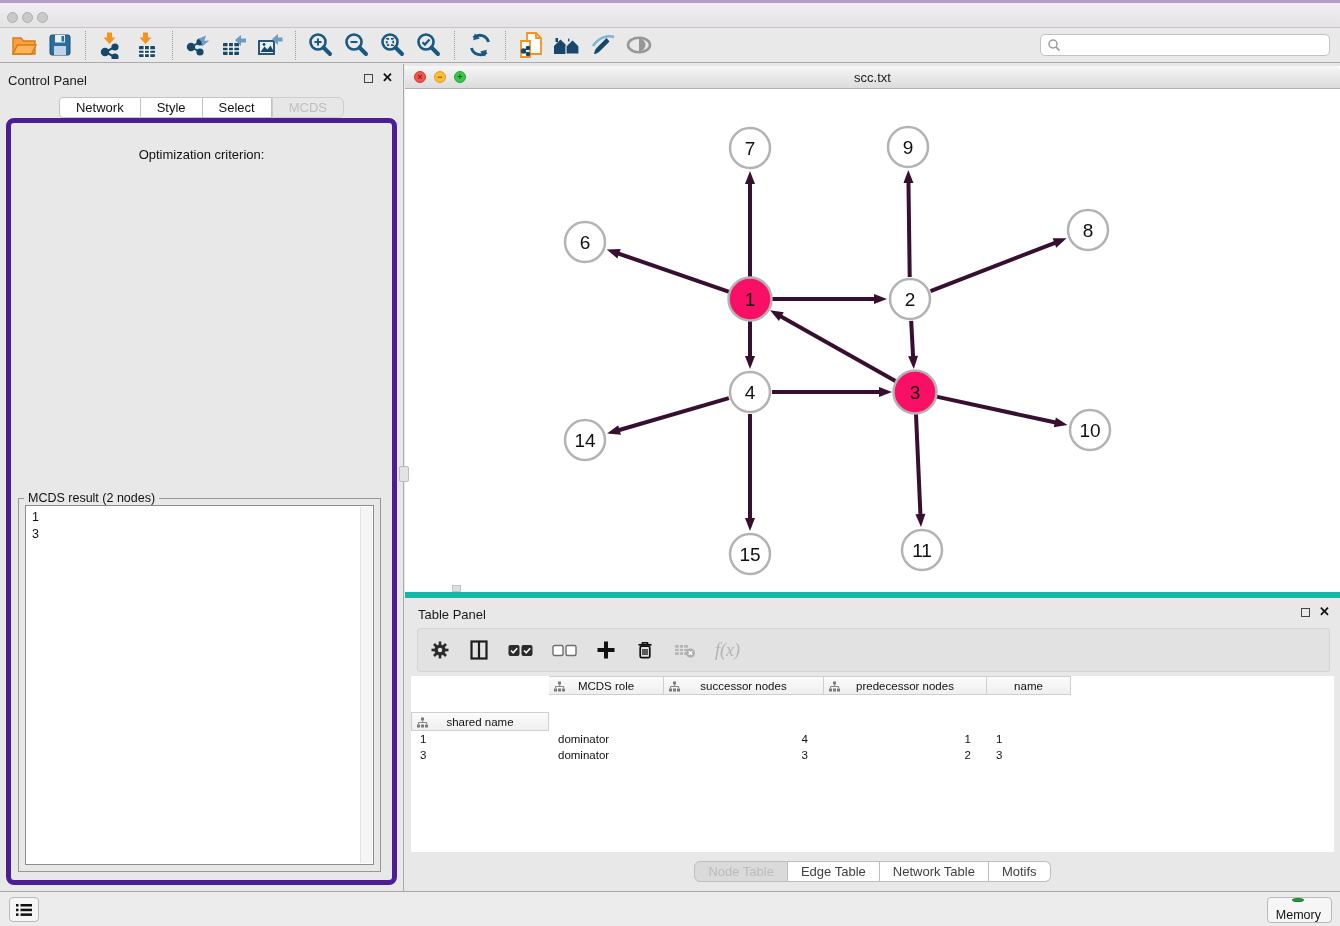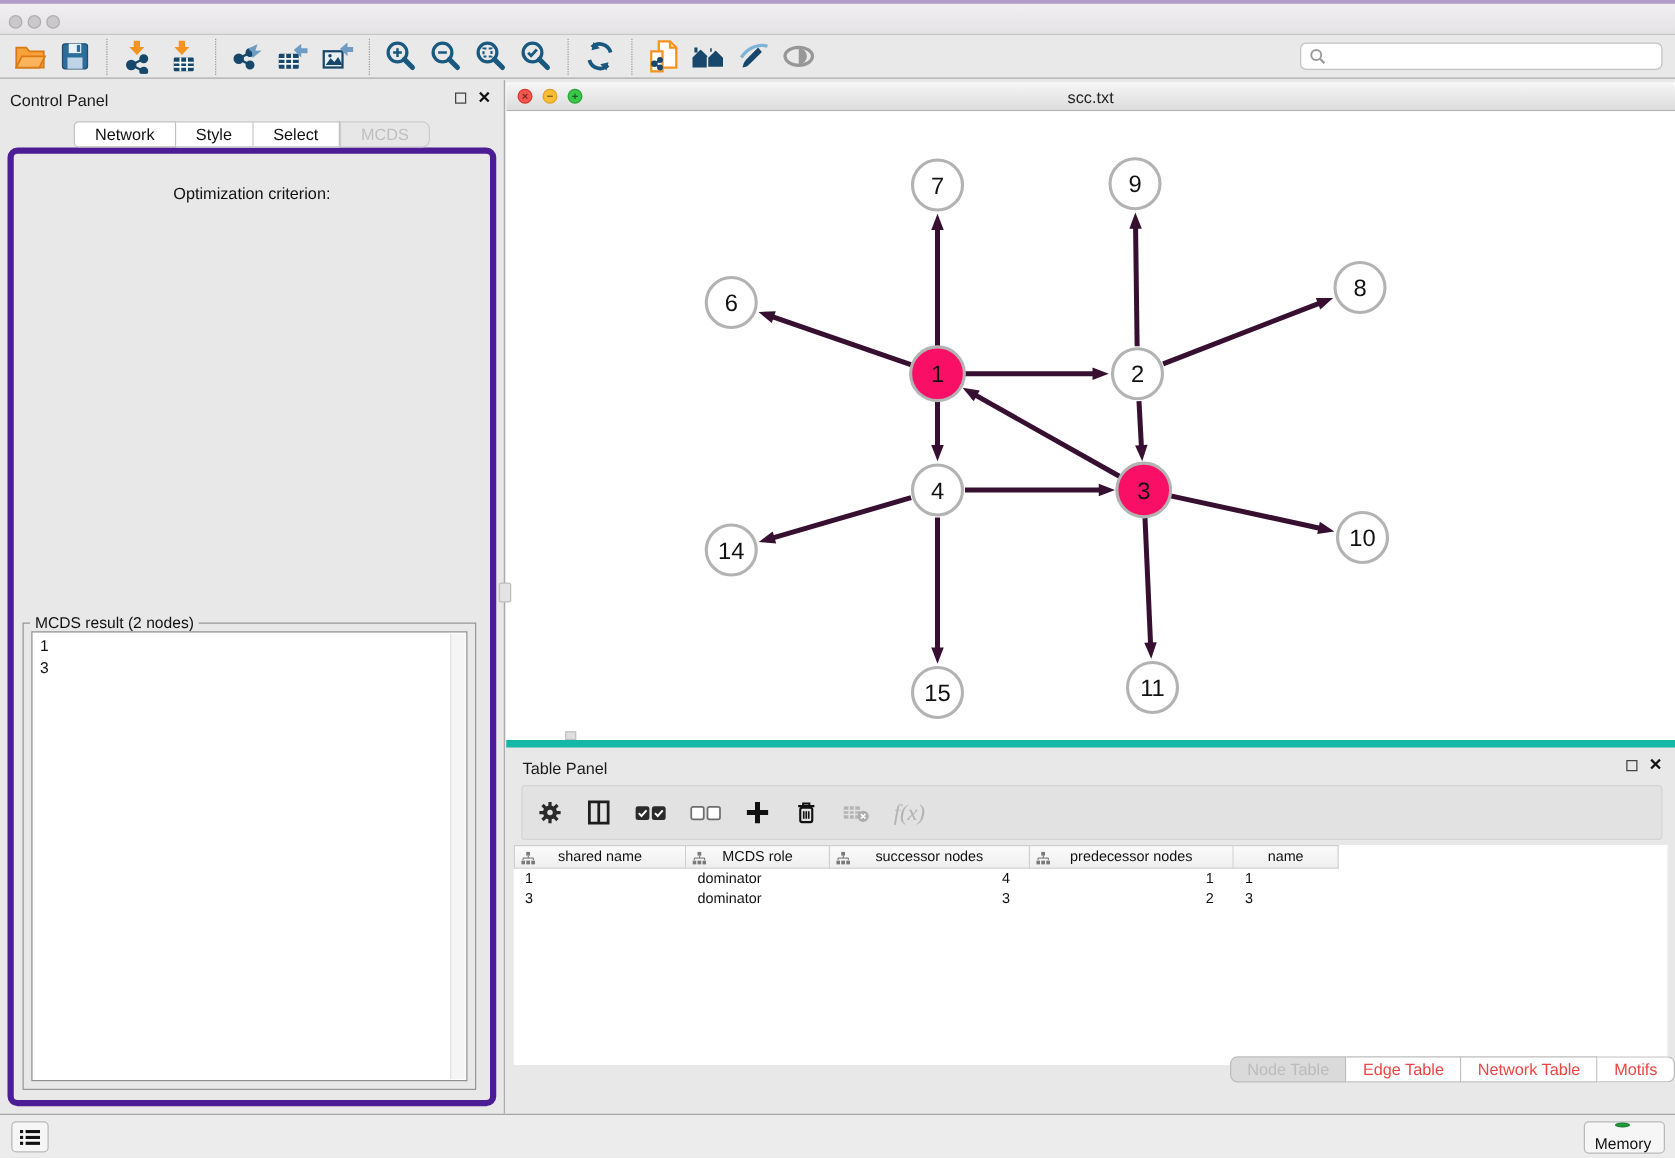--- a/index.html
+++ b/index.html
@@ -76,23 +76,23 @@
   .tp-tool { display:flex; align-items:center; justify-content:center; }
   .fx-label { font-family:"Liberation Serif",serif; font-style:italic; font-size:18px; color:#B3B3B3; }
   .tp-table { position:absolute; left:6px; right:6px; top:78px; bottom:39px; background:#fff; }
   .tp-head { display:flex; }
   .th-cell { position:relative; height:19px; background:linear-gradient(#FBFBFB,#EFEFEF); border:1px solid #CFCFCF;
     border-left:none; font-size:11.5px; color:#111; text-align:center; line-height:18px; flex:0 0 auto; }
   .th-cell:first-child { border-left:1px solid #CFCFCF; }
   .th-cell .tree-ic { position:absolute; left:5px; top:4px; }
   .tp-row { display:flex; height:16px; font-size:11.5px; color:#111; align-items:center; }
   .td-cell { flex:0 0 auto; overflow:hidden; white-space:nowrap; }
-  .tp-footer { position:absolute; left:0; right:0; bottom:16px; height:39px; display:flex; justify-content:flex-end; align-items:center; }
+  .tp-footer { position:absolute; left:0; right:0; bottom:0; height:39px; display:flex; justify-content:center; align-items:center; }
   .tp-tab { height:21px; line-height:19px; padding:0 13px; background:#fff; border:1px solid #BDBDBD; border-left:none;
-    font-size:13px; color:#ef4444; }
+    font-size:13px; color:#404040; }
   .tp-tab:first-child { border-left:1px solid #BDBDBD; border-radius:6px 0 0 6px; }
   .tp-tab:last-child { border-radius:0 6px 6px 0; }
   .tp-tab.active { background:#DADADA; color:#BCBCBC; }
 
   
   .split-h { position:absolute; left:399px; top:402px; width:10px; height:16px; background:#E3E3E3;
     border:1px solid #BDBDBD; border-radius:2px; z-index:3; }
   .split-v { position:absolute; left:452px; top:521px; width:9px; height:7px; background:#DFDFDF;
     border:1px solid #C2C2C2; z-index:3; }
 
@@ -490,21 +490,21 @@
               <line x1="9.6" y1="4" x2="9.6" y2="14"></line>
             </g>
             <circle cx="16.5" cy="12" r="4.5" fill="#ADADAD"></circle>
             <path d="M14.7 10.2l3.6 3.6M18.3 10.2l-3.6 3.6" stroke="#fff" stroke-width="1.4"></path>
           </svg>
       </span>
       <span class="tp-tool fx-label">f(x)</span>
     </div>
     <div class="tp-table">
       <div class="tp-head" id="tp-head">
-          <div class="th-cell" style="width: 138px;"><svg class="tree-ic" width="11" height="11" viewBox="0 0 11 11">
+          <div class="th-cell" style="width: 138px; margin-top: 36px;"><svg class="tree-ic" width="11" height="11" viewBox="0 0 11 11">
               <g fill="#7A7A7A">
                 <rect x="4" y="0.5" width="3" height="3"></rect>
                 <rect x="5.2" y="3.5" width="0.9" height="2"></rect>
                 <rect x="1.4" y="5" width="8.4" height="0.9"></rect>
                 <rect x="1" y="5.5" width="0.9" height="1.5"></rect>
                 <rect x="9.2" y="5.5" width="0.9" height="1.5"></rect>
                 <rect x="0" y="7.5" width="3" height="3"></rect>
                 <rect x="4" y="7.5" width="3" height="3"></rect>
                 <rect x="8" y="7.5" width="3" height="3"></rect>
               </g>

